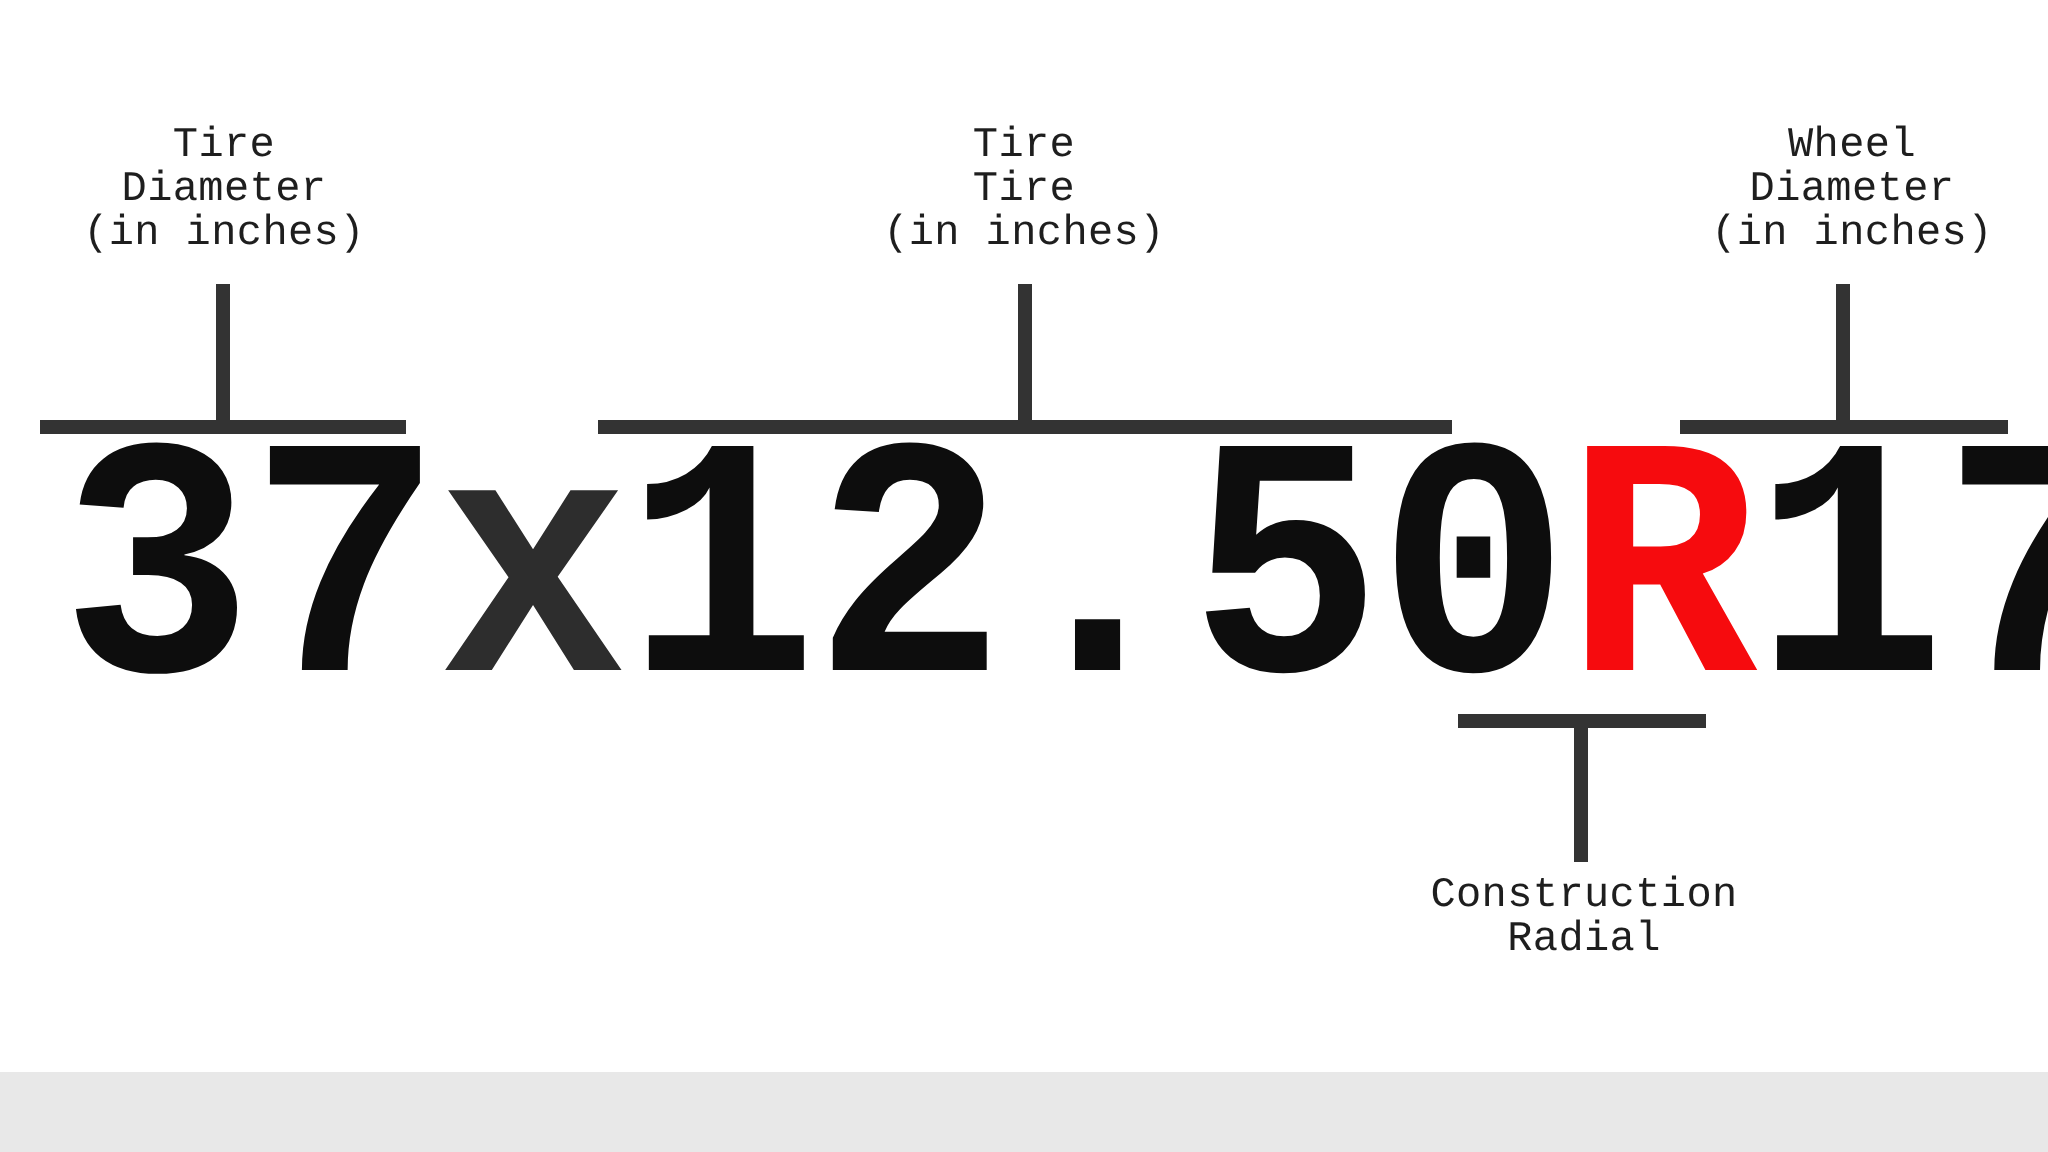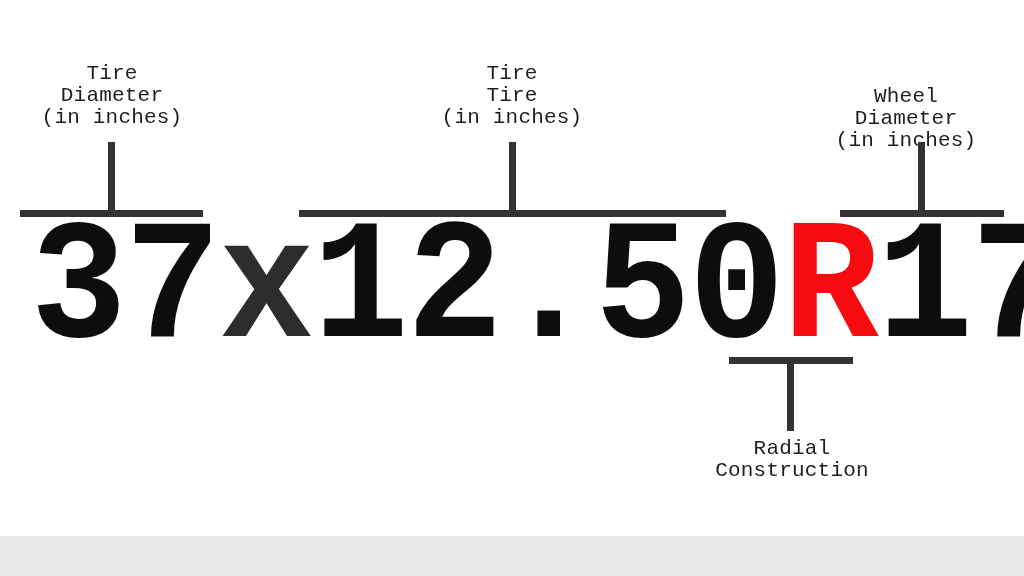--- a/index.html
+++ b/index.html
@@ -74,32 +74,32 @@
   <div class="bar" style="left:20px; top:210px; width:183px;"></div>
 
   <div class="callout-label" style="left:420px; top:63px;">
     <div>Tire</div>
     <div>Tire</div>
     <div>(in inches)</div>
   </div>
   <div class="stem" style="left:509px; top:142px; height:68px;"></div>
   <div class="bar" style="left:299px; top:210px; width:427px;"></div>
 
-  <div class="callout-label" style="left:814px; top:63px;margin-top:23px;">
+  <div class="callout-label" style="left:834px; top:63px;">
     <div>Wheel</div>
     <div>Diameter</div>
     <div>(in inches)</div>
   </div>
   <div class="stem" style="left:918px; top:142px; height:68px;"></div>
   <div class="bar" style="left:840px; top:210px; width:164px;"></div>
 
   <div class="tire-size">
     <span class="part-black">37</span><span class="part-gray">x</span><span class="part-black">12.50</span><span class="part-red">R</span><span class="part-black">17</span>
   </div>
 
   <div class="bar" style="left:729px; top:357px; width:124px;"></div>
   <div class="stem" style="left:787px; top:357px; height:74px;"></div>
   <div class="callout-label" style="left:700px; top:438px;">
+    <div>Construction</div>
     <div>Radial</div>
-    <div>Construction</div>
   </div>
 
 </div>
 
 </body></html>

